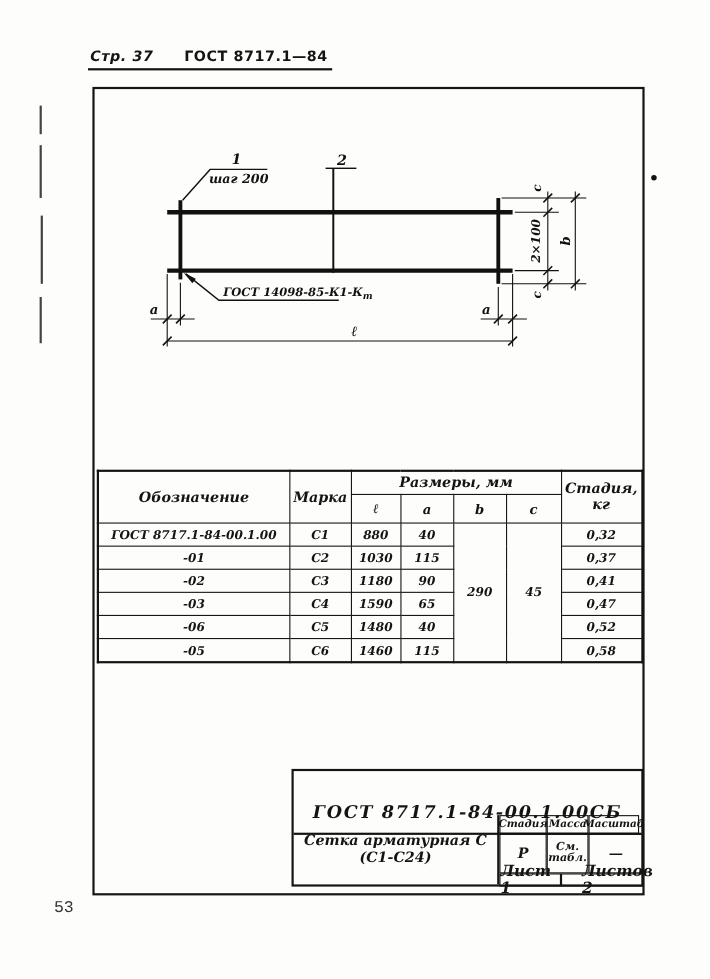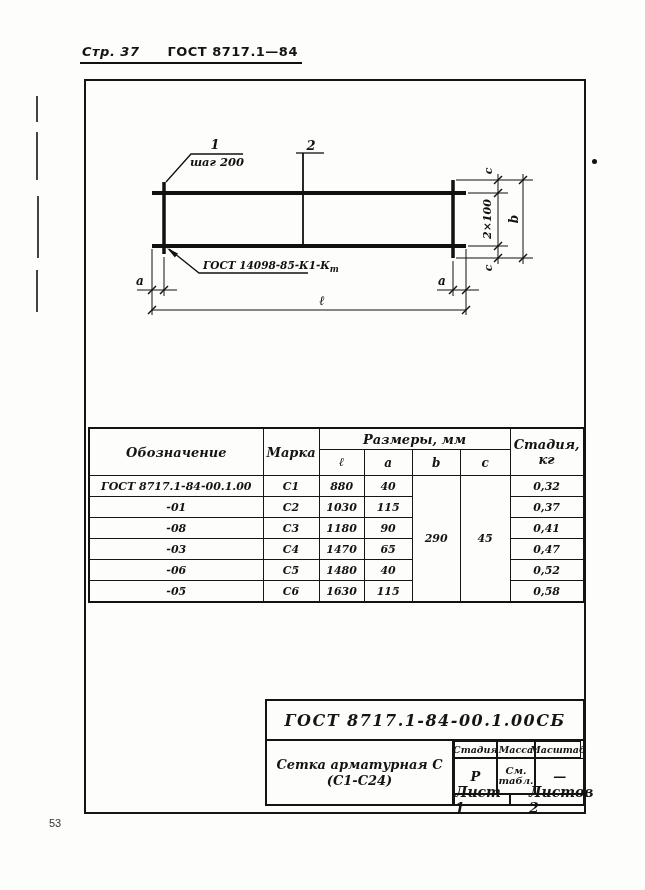--- a/index.html
+++ b/index.html
@@ -45,43 +45,43 @@
   td.des-right{text-align:right;padding-right:16px;}
   th.hdr{font-size:13px;}
   th.sub{font-size:12px;}
   
   .tblock{
     position:absolute;left:265px;top:699px;width:320px;height:107px;
     border:2.2px solid #141414;box-sizing:border-box;
     font-style:italic;font-weight:bold;
   }
   .tblock .docnum{
-    position:absolute;left:0;top:0;right:0;height:40px;
+    position:absolute;left:0;top:18px;right:0;height:40px;
     border-bottom:2px solid #141414;box-sizing:border-box;
     display:flex;align-items:center;justify-content:center;
     font-size:16px;letter-spacing:1.5px;
   }
   .tblock .name{
     position:absolute;left:0;top:40px;width:187px;bottom:0;
     box-sizing:border-box;border-right:2px solid #141414;
     display:flex;flex-direction:column;align-items:center;justify-content:center;
     font-size:13px;line-height:16px;text-align:center;
   }
   .tblock .name .line3{margin-top:7px;}
   .tb-cell{
     position:absolute;box-sizing:border-box;border:1.2px solid #141414;
     display:flex;align-items:center;justify-content:center;text-align:left;
   }
   .lbl{font-size:9.5px;}
   .val{font-size:13px;}
   .val-small{font-size:10px;line-height:10.5px;}
   .sheet{font-size:14px;}
   .page-num{
-    position:absolute;left:49px;top:817px;font-size:11px;
-    font-family:Liberation Sans, sans-serif;color:#333;
+    position:absolute;left:49px;top:817px;font-size:15px;
+    font-family:Liberation Mono, monospace;color:#333;
   }
 </style>
 </head>
 <body>
 
 <div class="page-header">
   <span class="pg">Стр. 37</span><span>ГОСТ 8717.1—84</span>
 </div>
 
 <div class="frame"></div>
@@ -188,44 +188,44 @@
     <td>0,32</td>
   </tr>
   <tr>
     <td class="des-right">-01</td>
     <td>С2</td>
     <td>1030</td>
     <td>115</td>
     <td>0,37</td>
   </tr>
   <tr>
-    <td class="des-right">-08</td>
+    <td class="des-right">-02</td>
     <td>С3</td>
     <td>1180</td>
     <td>90</td>
     <td>0,41</td>
   </tr>
   <tr>
     <td class="des-right">-03</td>
     <td>С4</td>
-    <td>1470</td>
+    <td>1590</td>
     <td>65</td>
     <td>0,47</td>
   </tr>
   <tr>
     <td class="des-right">-06</td>
     <td>С5</td>
     <td>1480</td>
     <td>40</td>
     <td>0,52</td>
   </tr>
   <tr>
     <td class="des-right">-05</td>
     <td>С6</td>
-    <td>1630</td>
+    <td>1460</td>
     <td>115</td>
     <td>0,58</td>
   </tr>
 </tbody>
   </table>
 
 <div class="tblock">
   <div class="docnum">ГОСТ 8717.1-84-00.1.00СБ</div>
   <div class="name">
     <span>Сетка арматурная С</span>

